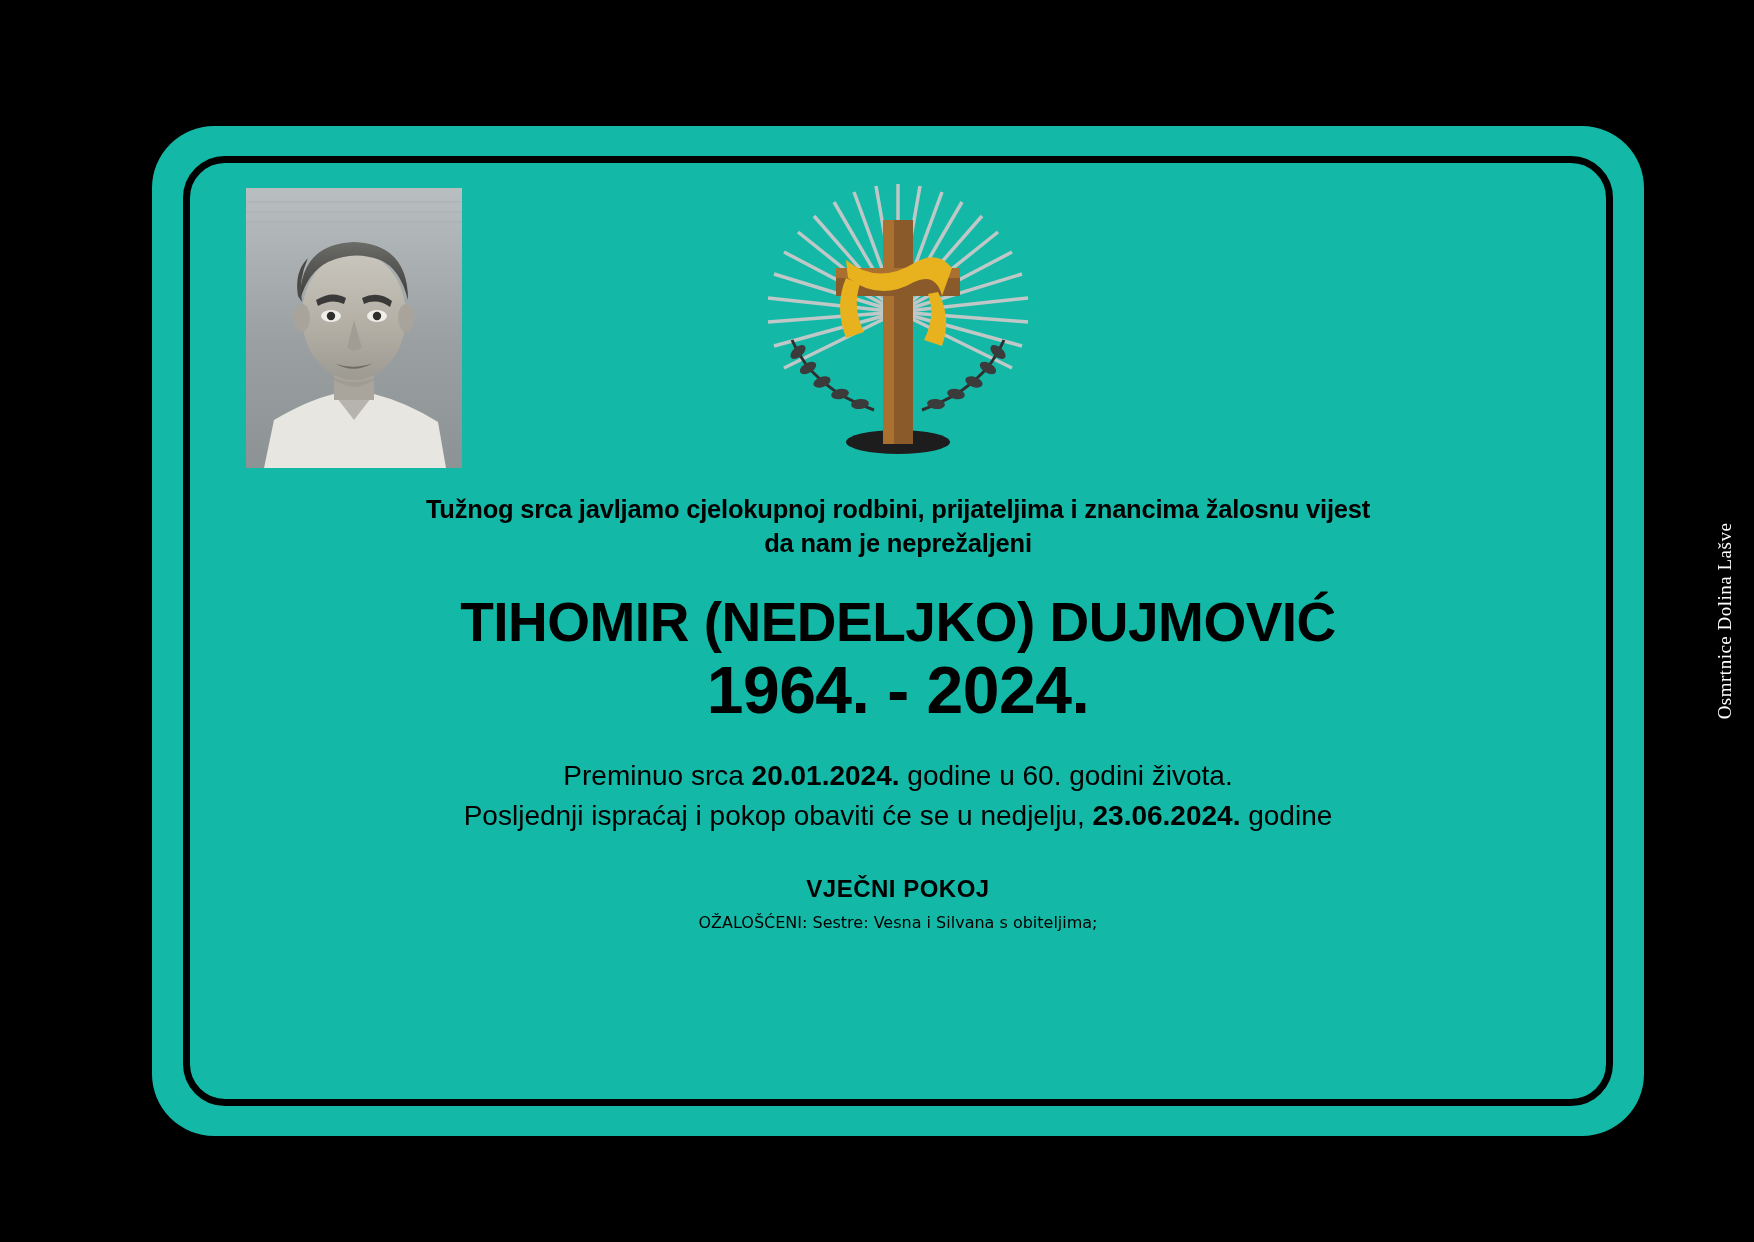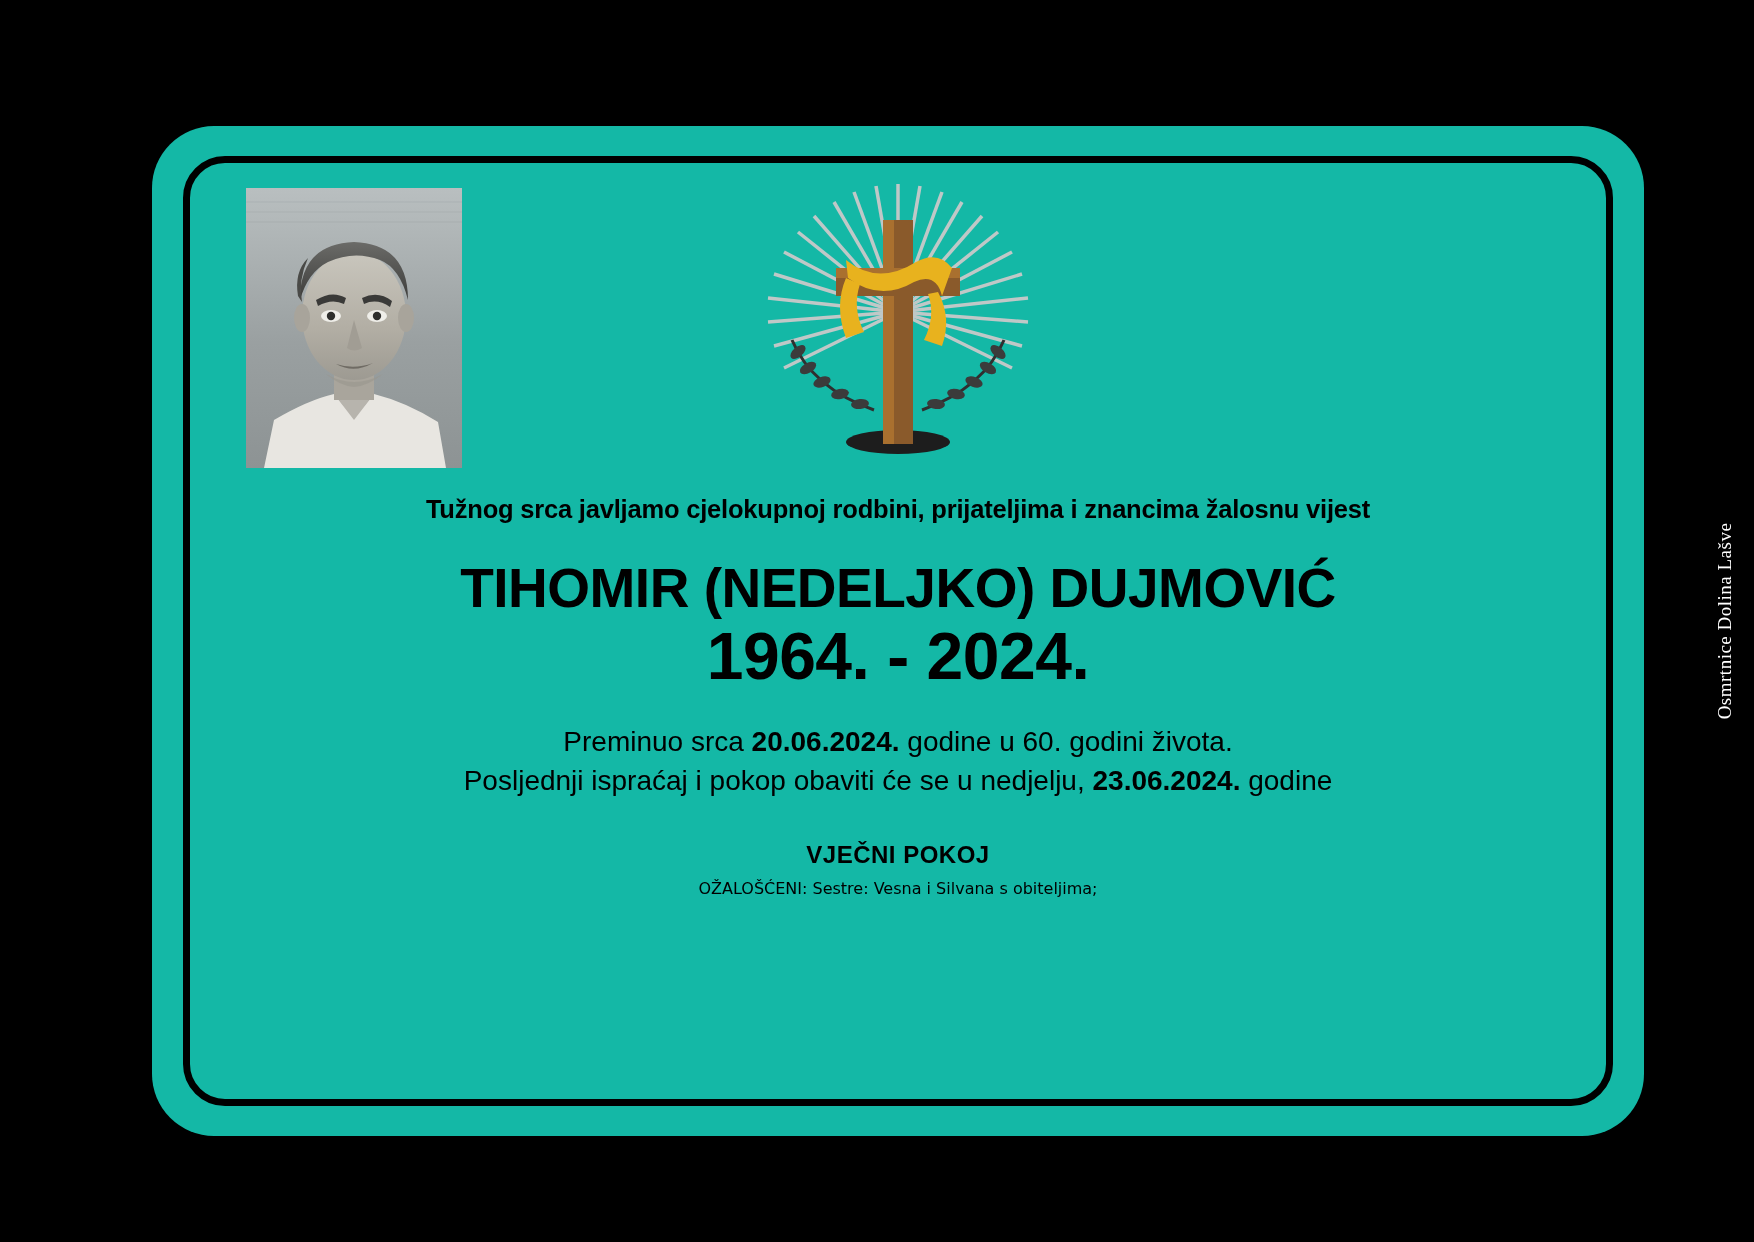--- a/index.html
+++ b/index.html
@@ -266,27 +266,28 @@
 
             <path d="M-52 -52 Q-20 -26 18 -50 Q40 -62 54 -44 L44 -16 Q38 -40 16 -30 Q-18 -10 -50 -34 Z" fill="#e8b21e"></path>
             <path d="M-52 -34 Q-64 -6 -52 26 L-34 20 Q-46 -4 -38 -28 Z" fill="#e8b21e"></path>
             <path d="M40 -20 Q54 6 44 34 L26 28 Q38 4 30 -18 Z" fill="#e8b21e"></path>
           </g>
         </svg>
       </div>
 
       <div class="text-block">
         <div class="lead">Tužnog srca javljamo cjelokupnoj rodbini, prijateljima i znancima žalosnu vijest</div>
+        <div class="lead">da nam je neprežaljeni</div>
 
         <div class="name">TIHOMIR (NEDELJKO) DUJMOVIĆ</div>
         <div class="years">1964. - 2024.</div>
 
         <div class="details">
           <div>
-            <span>Preminuo srca </span><b>20.06.2024.</b><span> godine u 60. godini života.</span>
+            <span>Preminuo srca </span><b>20.01.2024.</b><span> godine u 60. godini života.</span>
           </div>
           <div>
             <span>Posljednji ispraćaj i pokop obaviti će se u nedjelju, </span><b>23.06.2024.</b><span> godine</span>
           </div>
         </div>
 
         <div class="rest">VJEČNI POKOJ</div>
 
         <div class="mourners">
           <div>OŽALOŠĆENI: Sestre: Vesna i Silvana s obiteljima;</div>

